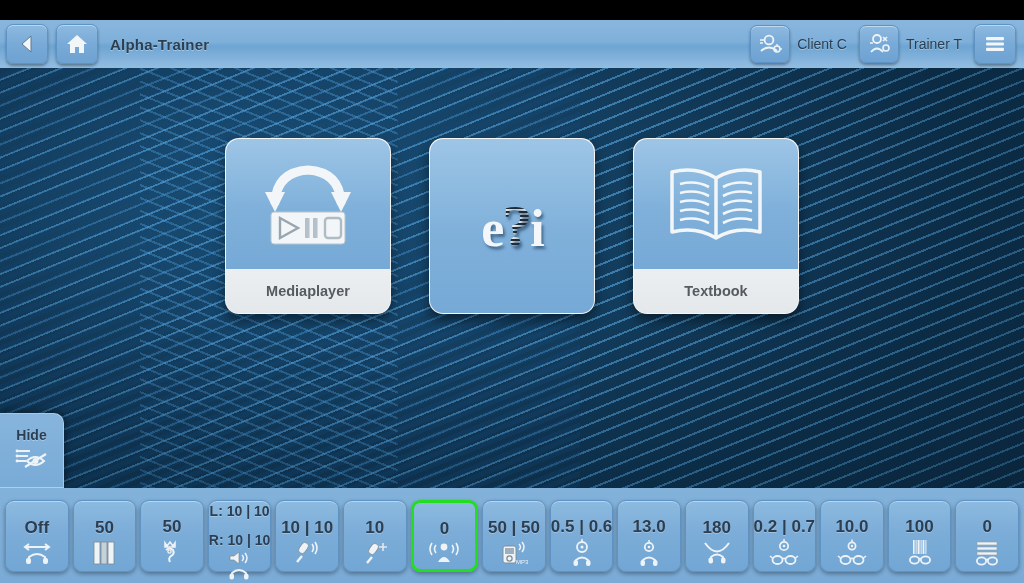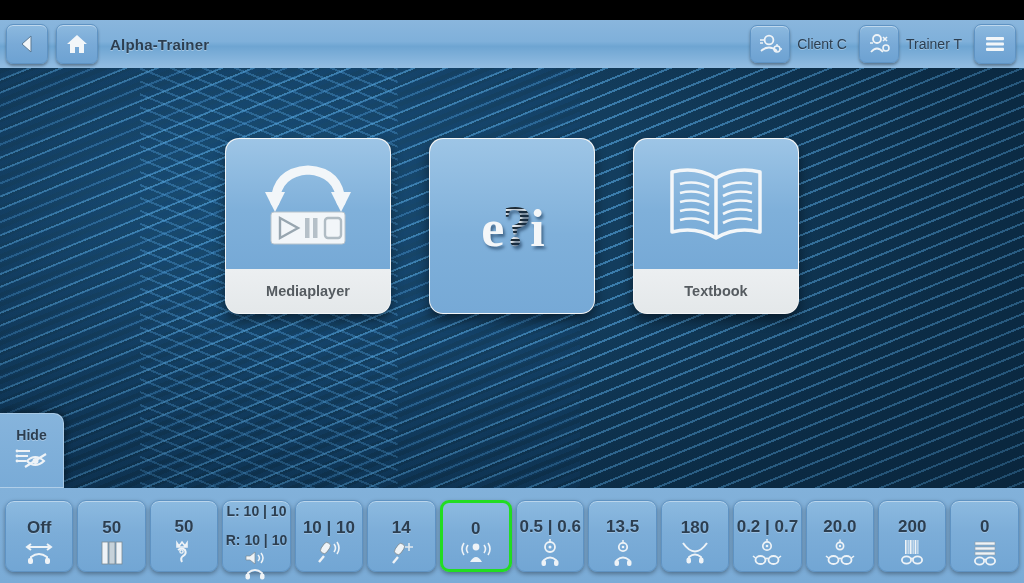--- a/index.html
+++ b/index.html
@@ -416,21 +416,21 @@
         <svg width="34" height="26" viewBox="0 0 34 26">
           <rect x="10" y="2" width="7" height="12" rx="3.5" fill="#eef3f7" stroke="#7b8a94" stroke-width="0.8" transform="rotate(35 13.5 8)"></rect>
           <path d="M7 22 L12 16" stroke="#eef3f7" stroke-width="2.4"></path>
           <path d="M22 4 Q25 8 22 12" fill="none" stroke="#eef3f7" stroke-width="1.6"></path>
           <path d="M25 2 Q29 8 25 14" fill="none" stroke="#eef3f7" stroke-width="1.6"></path>
         </svg>
       </span>
     </div>
 
     <div class="tb-btn">
-      <div class="tb-val">14</div>
+      <div class="tb-val">10</div>
       <span class="tb-ico">
         <svg width="32" height="26" viewBox="0 0 32 26">
           <rect x="11" y="3" width="7" height="12" rx="3.5" fill="#eef3f7" stroke="#7b8a94" stroke-width="0.8" transform="rotate(35 14.5 9)"></rect>
           <path d="M8 23 L13 17" stroke="#eef3f7" stroke-width="2.4"></path>
           <path d="M24 3 L24 11 M20 7 L28 7" stroke="#dfe8ee" stroke-width="1.6"></path>
         </svg>
       </span>
     </div>
 
     <div class="tb-btn active">
@@ -440,37 +440,50 @@
           <circle cx="17" cy="6" r="3.4" fill="#eef3f7"></circle>
           <path d="M11 21 Q17 11 23 21 Z" fill="#eef3f7"></path>
           <path d="M9 4 Q6 8 9 12" fill="none" stroke="#eef3f7" stroke-width="1.6"></path>
           <path d="M5 2 Q1 8 5 14" fill="none" stroke="#eef3f7" stroke-width="1.6"></path>
           <path d="M25 4 Q28 8 25 12" fill="none" stroke="#eef3f7" stroke-width="1.6"></path>
           <path d="M29 2 Q33 8 29 14" fill="none" stroke="#eef3f7" stroke-width="1.6"></path>
         </svg>
       </span>
     </div>
 
+    <div class="tb-btn">
+      <div class="tb-val">50 | 50</div>
+      <span class="tb-ico">
+        <svg width="34" height="26" viewBox="0 0 34 26">
+          <rect x="6" y="6" width="13" height="17" rx="2" fill="#eef3f7" stroke="#7b8a94" stroke-width="0.9"></rect>
+          <rect x="8" y="8" width="9" height="6" fill="#9fb0bc"></rect>
+          <circle cx="12.5" cy="18.5" r="2.6" fill="none" stroke="#7b8a94" stroke-width="1.2"></circle>
+          <path d="M22 4 Q25 7 22 10" fill="none" stroke="#eef3f7" stroke-width="1.5"></path>
+          <path d="M25 2 Q29 7 25 12" fill="none" stroke="#eef3f7" stroke-width="1.5"></path>
+          <text x="19" y="24" font-size="6" fill="#eef3f7" font-family="Liberation Sans, sans-serif">MP3</text>
+        </svg>
+      </span>
+    </div>
 
     <div class="tb-btn">
       <div class="tb-val">0.5 | 0.6</div>
       <span class="tb-ico">
         <svg width="28" height="28" viewBox="0 0 28 28">
           <circle cx="14" cy="8" r="5" fill="none" stroke="#eef3f7" stroke-width="1.8"></circle>
           <circle cx="14" cy="8" r="1.5" fill="#eef3f7"></circle>
           <path d="M14 3 L14 0" stroke="#eef3f7" stroke-width="1.6"></path>
           <path d="M8 25 L8 21 Q14 16 20 21 L20 25" fill="none" stroke="#eef3f7" stroke-width="1.8"></path>
           <rect x="5.5" y="21" width="4.5" height="6" rx="2" fill="#eef3f7"></rect>
           <rect x="18" y="21" width="4.5" height="6" rx="2" fill="#eef3f7"></rect>
         </svg>
       </span>
     </div>
 
     <div class="tb-btn">
-      <div class="tb-val">13.5</div>
+      <div class="tb-val">13.0</div>
       <span class="tb-ico">
         <svg width="28" height="28" viewBox="0 0 28 28">
           <circle cx="14" cy="8" r="4.2" fill="none" stroke="#eef3f7" stroke-width="1.8"></circle>
           <circle cx="14" cy="8" r="1.3" fill="#eef3f7"></circle>
           <path d="M14 3.8 L14 1" stroke="#eef3f7" stroke-width="1.5"></path>
           <path d="M8 25 L8 21 Q14 16 20 21 L20 25" fill="none" stroke="#eef3f7" stroke-width="1.8"></path>
           <rect x="5.5" y="21" width="4.5" height="6" rx="2" fill="#eef3f7"></rect>
           <rect x="18" y="21" width="4.5" height="6" rx="2" fill="#eef3f7"></rect>
         </svg>
       </span>
@@ -497,36 +510,36 @@
           <path d="M15 2.8 L15 0" stroke="#eef3f7" stroke-width="1.5"></path>
           <ellipse cx="8.5" cy="21" rx="5" ry="4" fill="none" stroke="#eef3f7" stroke-width="1.8"></ellipse>
           <ellipse cx="21.5" cy="21" rx="5" ry="4" fill="none" stroke="#eef3f7" stroke-width="1.8"></ellipse>
           <path d="M13.5 20 Q15 18.5 16.5 20" fill="none" stroke="#eef3f7" stroke-width="1.6"></path>
           <path d="M3.5 19 L1 17 M26.5 19 L29 17" stroke="#eef3f7" stroke-width="1.6"></path>
         </svg>
       </span>
     </div>
 
     <div class="tb-btn">
-      <div class="tb-val">20.0</div>
+      <div class="tb-val">10.0</div>
       <span class="tb-ico">
         <svg width="30" height="28" viewBox="0 0 30 28">
           <circle cx="15" cy="7" r="3.6" fill="none" stroke="#eef3f7" stroke-width="1.7"></circle>
           <circle cx="15" cy="7" r="1.2" fill="#eef3f7"></circle>
           <path d="M15 3.4 L15 0.6" stroke="#eef3f7" stroke-width="1.5"></path>
           <ellipse cx="8.5" cy="21" rx="5" ry="4" fill="none" stroke="#eef3f7" stroke-width="1.8"></ellipse>
           <ellipse cx="21.5" cy="21" rx="5" ry="4" fill="none" stroke="#eef3f7" stroke-width="1.8"></ellipse>
           <path d="M13.5 20 Q15 18.5 16.5 20" fill="none" stroke="#eef3f7" stroke-width="1.6"></path>
           <path d="M3.5 19 L1 17 M26.5 19 L29 17" stroke="#eef3f7" stroke-width="1.6"></path>
         </svg>
       </span>
     </div>
 
     <div class="tb-btn">
-      <div class="tb-val">200</div>
+      <div class="tb-val">100</div>
       <span class="tb-ico">
         <svg width="30" height="28" viewBox="0 0 30 28">
           <g fill="#eef3f7">
             <rect x="8" y="1" width="1.6" height="14"></rect>
             <rect x="10.6" y="1" width="1" height="14"></rect>
             <rect x="12.6" y="1" width="2" height="14"></rect>
             <rect x="15.6" y="1" width="1" height="14"></rect>
             <rect x="17.6" y="1" width="1.8" height="14"></rect>
             <rect x="20.4" y="1" width="1" height="14"></rect>
           </g>

